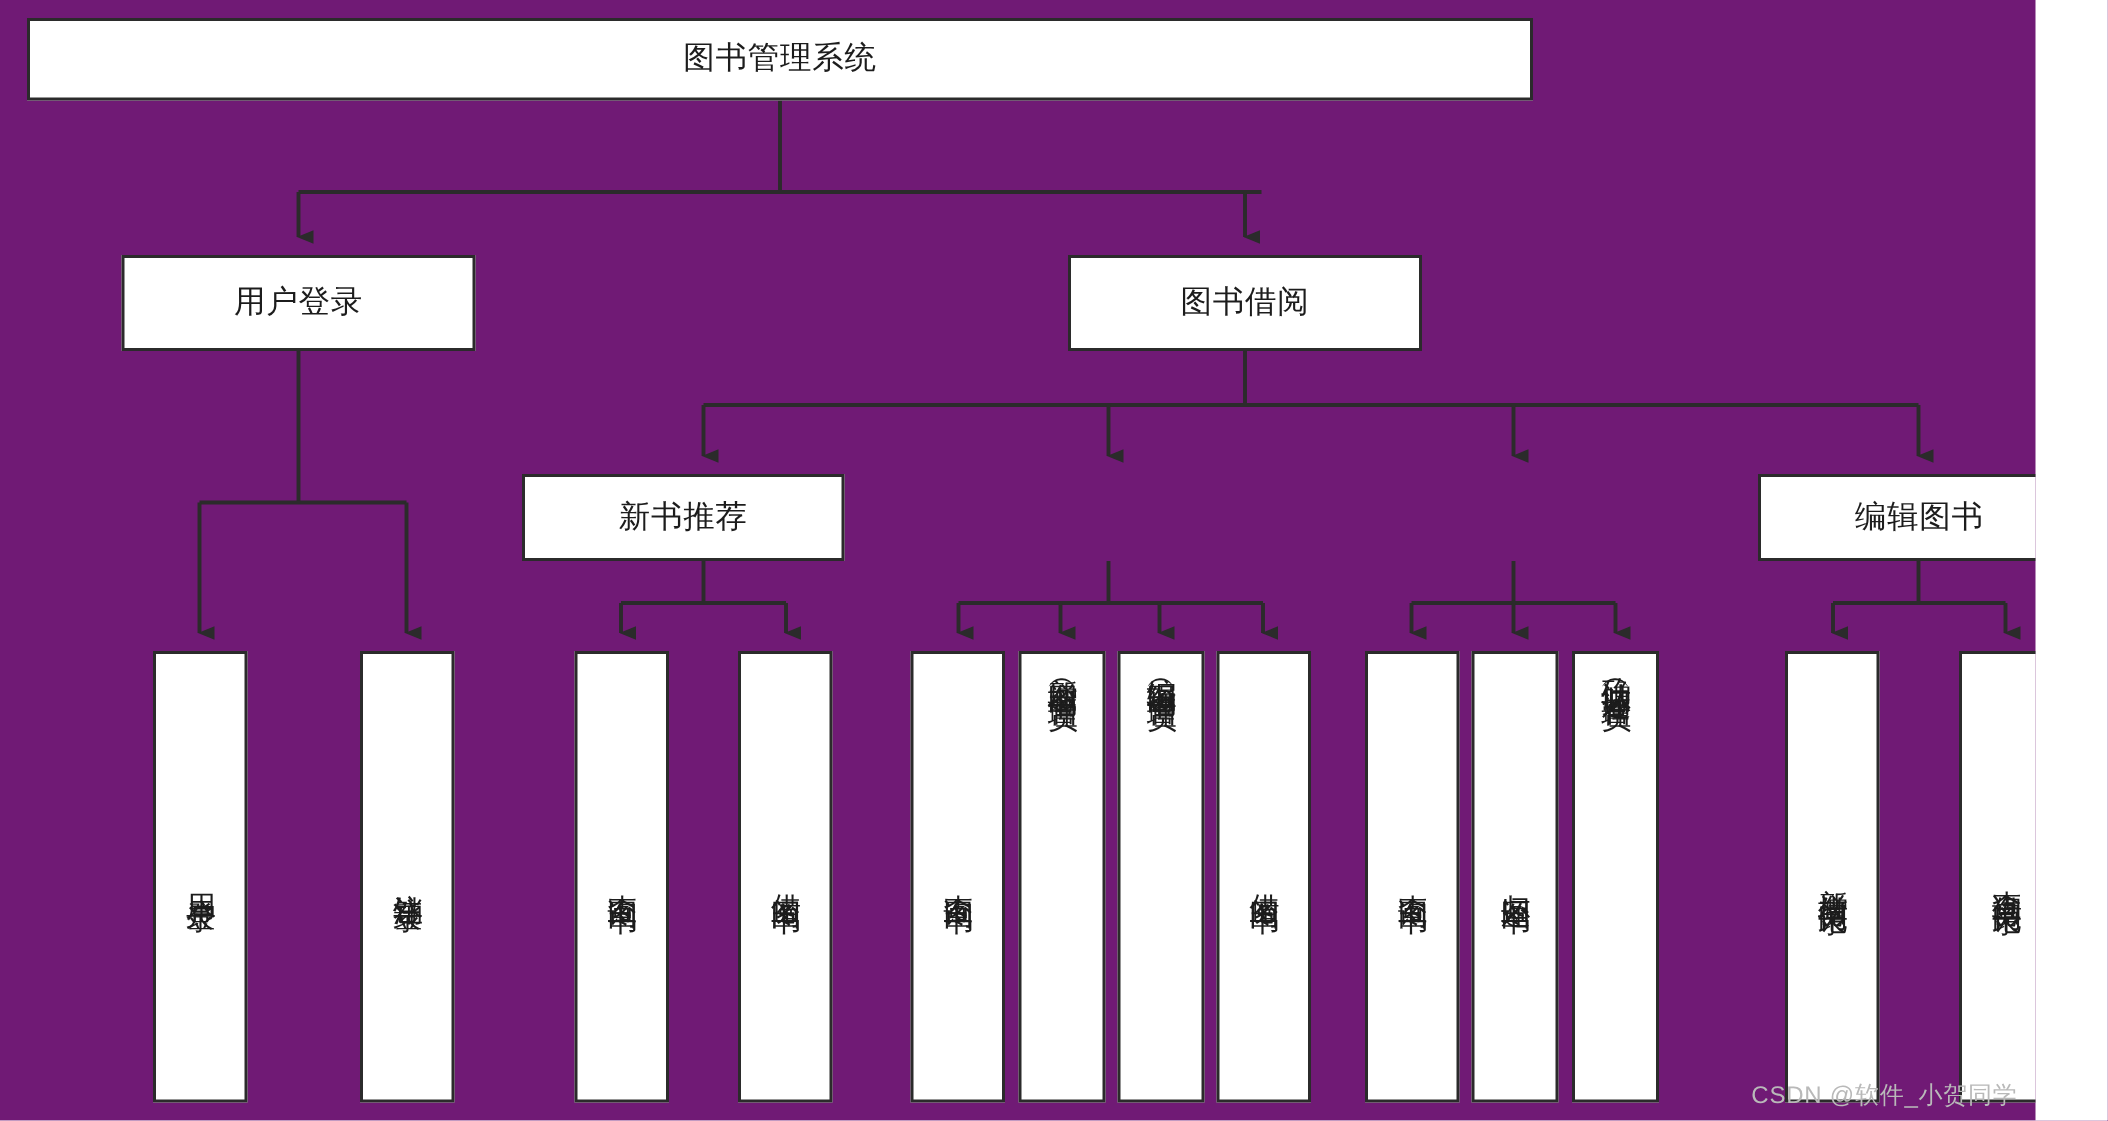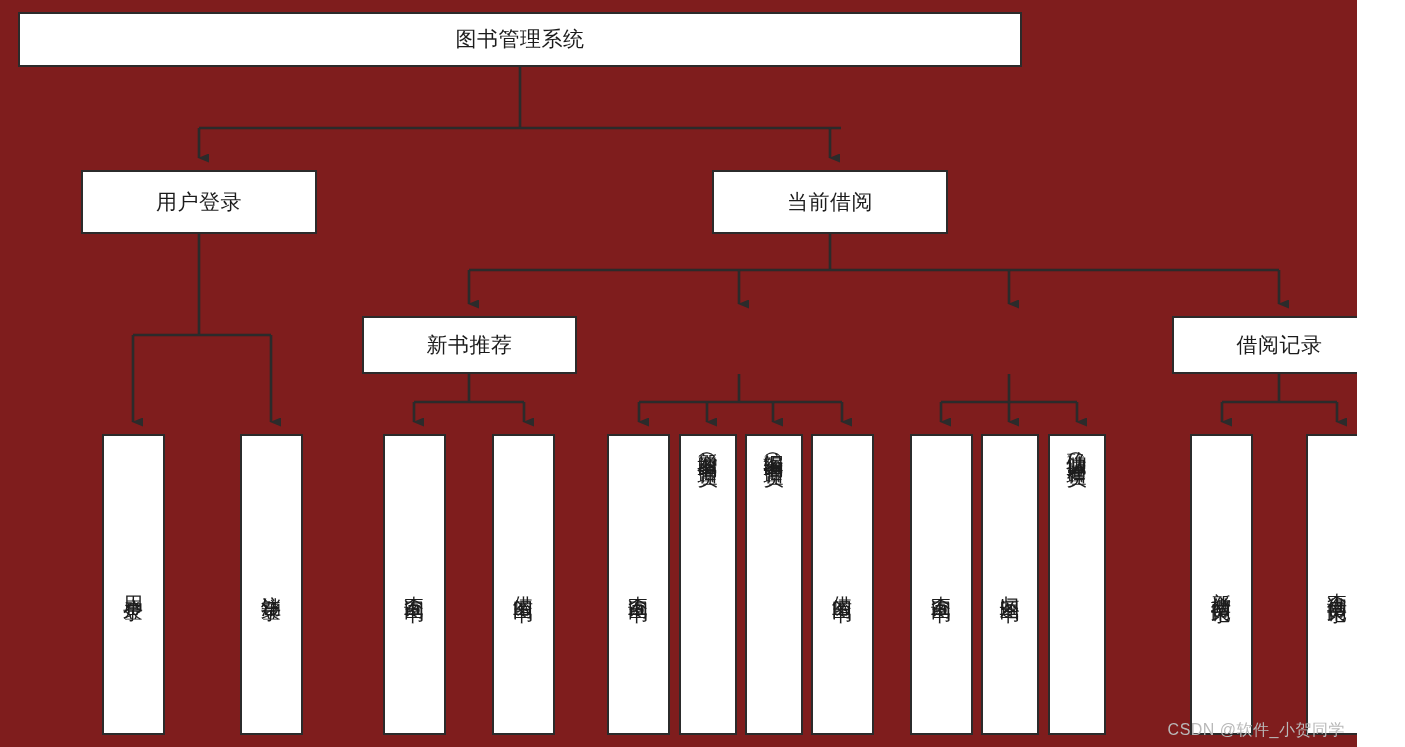--- a/index.html
+++ b/index.html
@@ -10,21 +10,21 @@
     background: #ffffff;
   }
   body {
     font-family: "Liberation Sans", "DejaVu Sans", sans-serif;
     color: #1a1a1a;
   }
   #diagram-root {
     position: relative;
     width: 1357px;
     height: 747px;
-    background: #7f1d1d;
+    background: #701a75;
     overflow: hidden;
     text-align: right;
   }
   #edge-layer {
     position: absolute;
     left: 0;
     top: 0;
     width: 1405px;
     height: 747px;
     pointer-events: none;
@@ -131,28 +131,28 @@
   </svg>
 
   <div class="node" style="left:18px; top:12px; width:1004px; height:55px;">
     <span class="node-label">图书管理系统</span>
   </div>
 
   <div class="node" style="left:81px; top:170px; width:236px; height:64px;">
     <span class="node-label">用户登录</span>
   </div>
   <div class="node" style="left:712px; top:170px; width:236px; height:64px;">
-    <span class="node-label">当前借阅</span>
+    <span class="node-label">图书借阅</span>
   </div>
 
-  <div class="node" style="left:362px; top:316px; width:215px; height:58px;">
+  <div class="node" style="left:348px; top:316px; width:215px; height:58px;">
     <span class="node-label">新书推荐</span>
   </div>
   <div class="node" style="left:1172px; top:316px; width:215px; height:58px;">
-    <span class="node-label">借阅记录</span>
+    <span class="node-label">编辑图书</span>
   </div>
 
   <div class="node leaf centered" style="left:102px; top:434px; width:63px; height:301px;">
     <span class="node-label">用户登录</span>
   </div>
   <div class="node leaf centered" style="left:240px; top:434px; width:63px; height:301px;">
     <span class="node-label">注销登录</span>
   </div>
 
   <div class="node leaf centered" style="left:383px; top:434px; width:63px; height:301px;">

